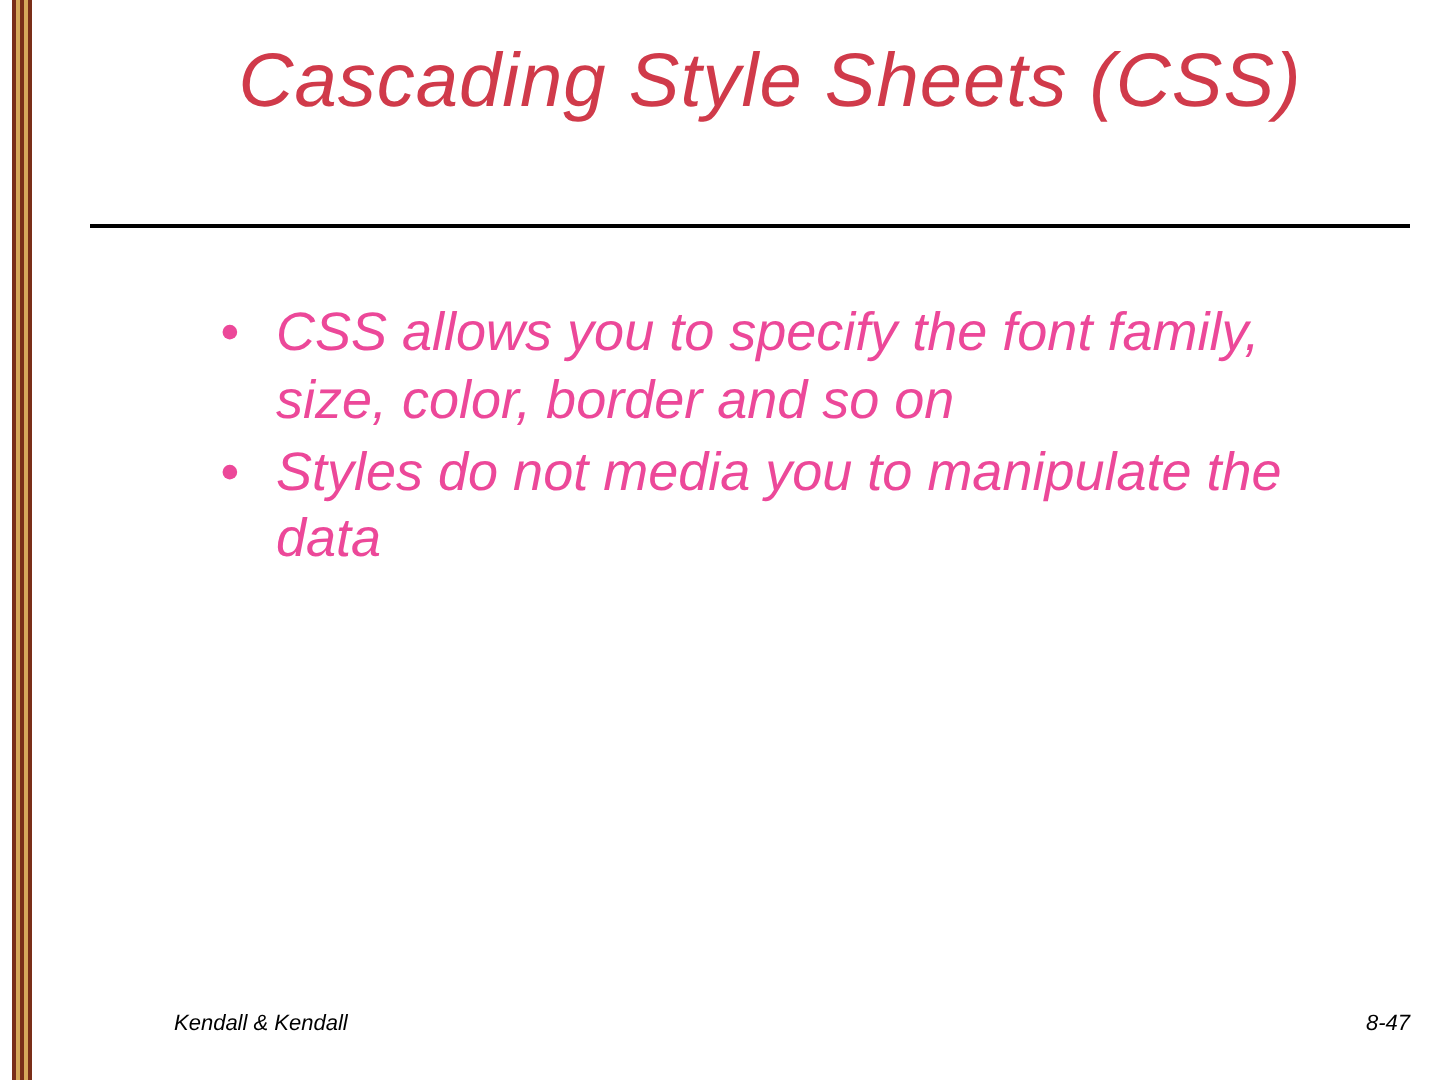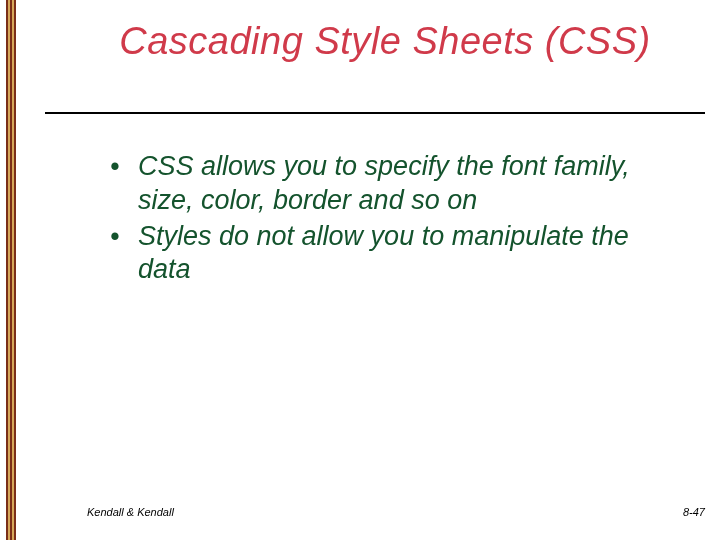--- a/index.html
+++ b/index.html
@@ -56,21 +56,21 @@
   .content {
     position: absolute;
     top: 150px;
     left: 95px;
     right: 60px;
   }
   .bullets {
     list-style: none;
     margin: 0;
     padding: 0;
-    color: #14532d;
+    color: #ec4899;
     font-size: 27px;
     line-height: 1.25;
   }
   .bullets li {
     position: relative;
     padding-left: 28px;
     margin-bottom: 2px;
   }
   .bullets li::before {
     content: "•";
@@ -101,20 +101,20 @@
 
 <div class="slide">
 
   <div class="title">Cascading Style Sheets (CSS)</div>
 
   <div class="rule"></div>
 
   <div class="content">
     <ul class="bullets">
       <li>CSS allows you to specify the font family, size, color, border and so on</li>
-      <li>Styles do not allow you to manipulate the data</li>
+      <li>Styles do not media you to manipulate the data</li>
     </ul>
   </div>
 
   <div class="footer-left">Kendall &amp; Kendall</div>
   <div class="footer-right">8-47</div>
 
 </div>
 
 </body></html>

